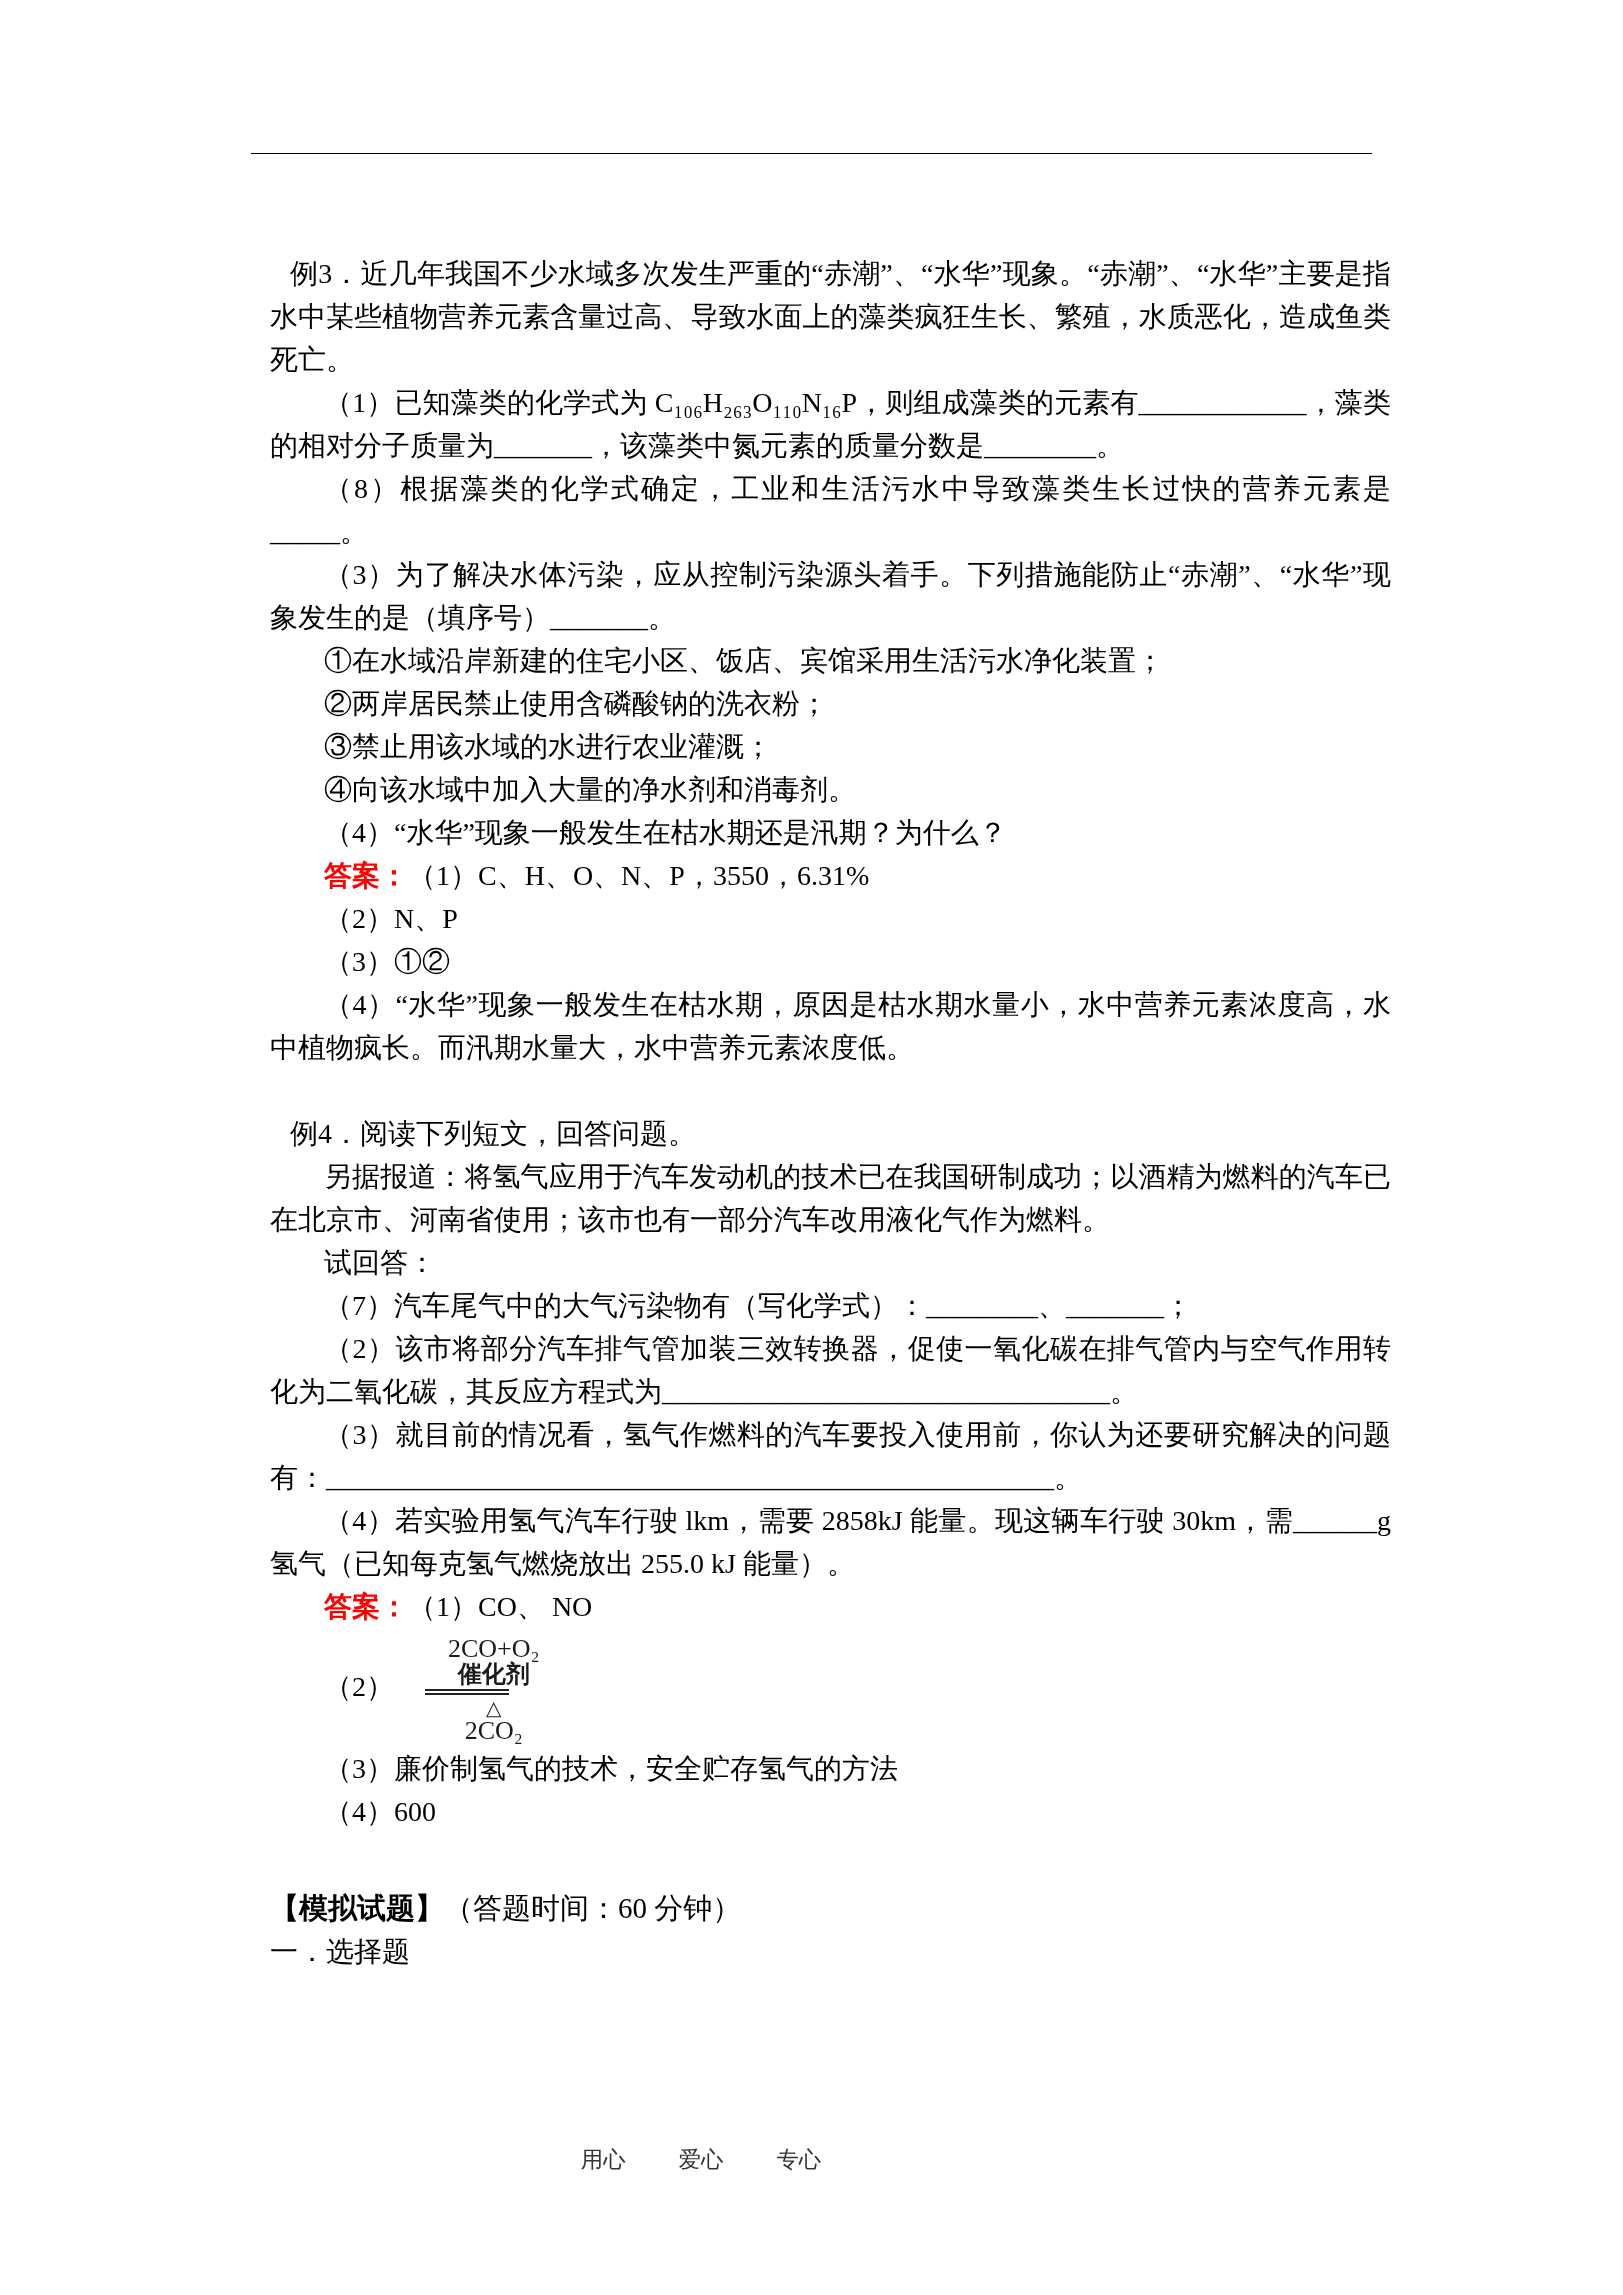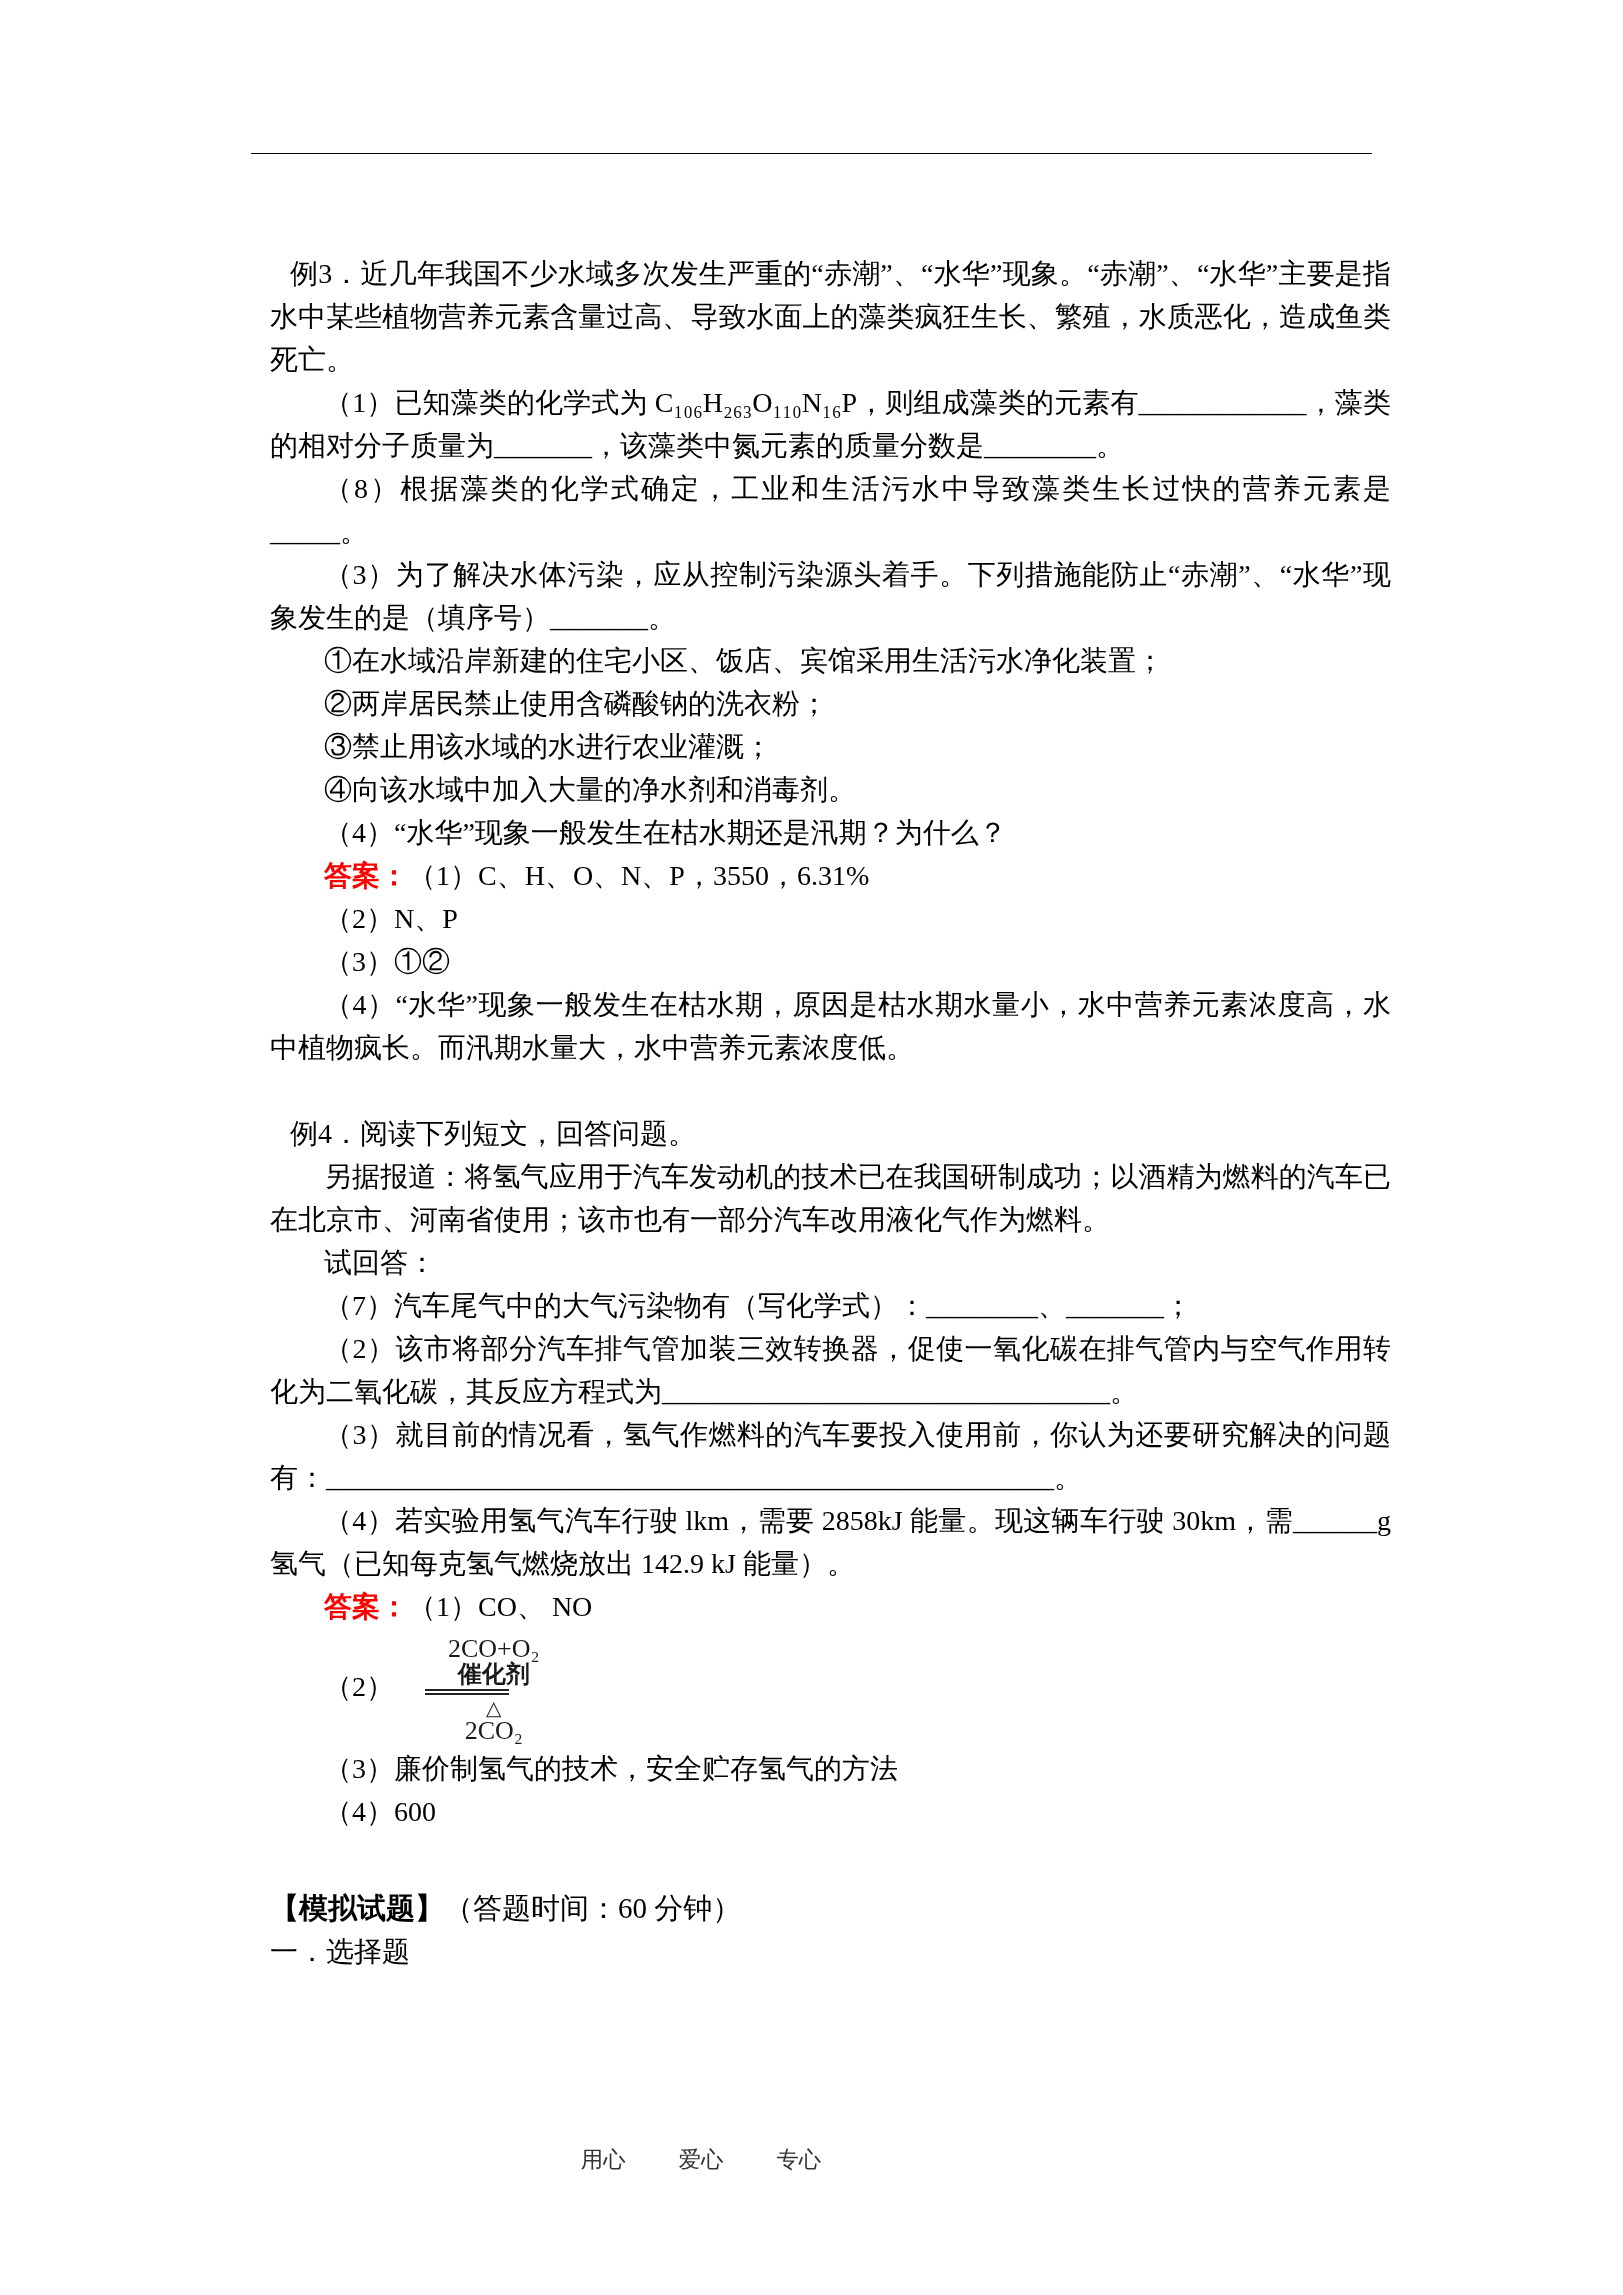--- a/index.html
+++ b/index.html
@@ -79,21 +79,21 @@
     <p class="para ind2">（2）N、P</p>
     <p class="para ind2">（3）①②</p>
     <p class="para ind2">（4）“水华”现象一般发生在枯水期，原因是枯水期水量小，水中营养元素浓度高，水中植物疯长。而汛期水量大，水中营养元素浓度低。</p>
 
     <p class="para ind1 gap-lg">例4．阅读下列短文，回答问题。</p>
     <p class="para ind2">另据报道：将氢气应用于汽车发动机的技术已在我国研制成功；以酒精为燃料的汽车已在北京市、河南省使用；该市也有一部分汽车改用液化气作为燃料。</p>
     <p class="para ind2">试回答：</p>
     <p class="para ind2">（7）汽车尾气中的大气污染物有（写化学式）：________、_______；</p>
     <p class="para ind2">（2）该市将部分汽车排气管加装三效转换器，促使一氧化碳在排气管内与空气作用转化为二氧化碳，其反应方程式为________________________________。</p>
     <p class="para ind2">（3）就目前的情况看，氢气作燃料的汽车要投入使用前，你认为还要研究解决的问题有：____________________________________________________。</p>
-    <p class="para ind2">（4）若实验用氢气汽车行驶 lkm，需要 2858kJ 能量。现这辆车行驶 30km，需______g 氢气（已知每克氢气燃烧放出 142.9 kJ 能量）。</p>
+    <p class="para ind2">（4）若实验用氢气汽车行驶 lkm，需要 2858kJ 能量。现这辆车行驶 30km，需______g 氢气（已知每克氢气燃烧放出 255.0 kJ 能量）。</p>
     <p class="para ind2"><span class="ans-label">答案：</span><span>（1）CO、  NO</span></p>
     <p class="para ind2 eq-line"><span>（2）</span><span class="equation">
           <span class="eq-lhs">2CO+O₂</span>
           <span class="eq-cond">
             <span class="eq-top">催化剂</span>
             <span class="eq-dbl"></span>
             <span class="eq-bottom">△</span>
           </span>
           <span class="eq-rhs">2CO₂</span>
         </span></p>

